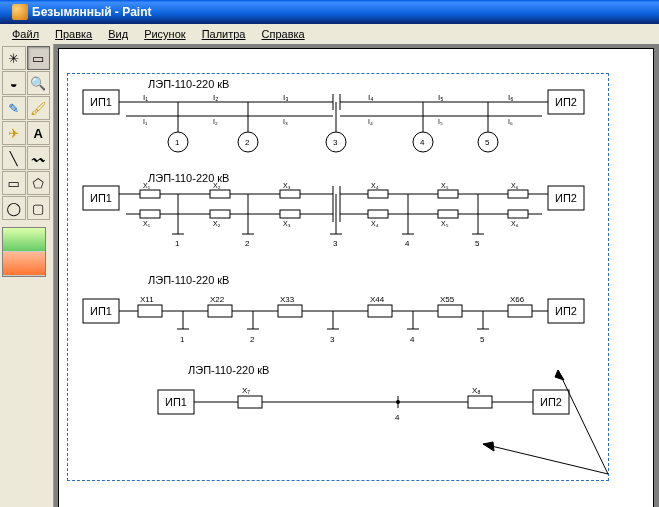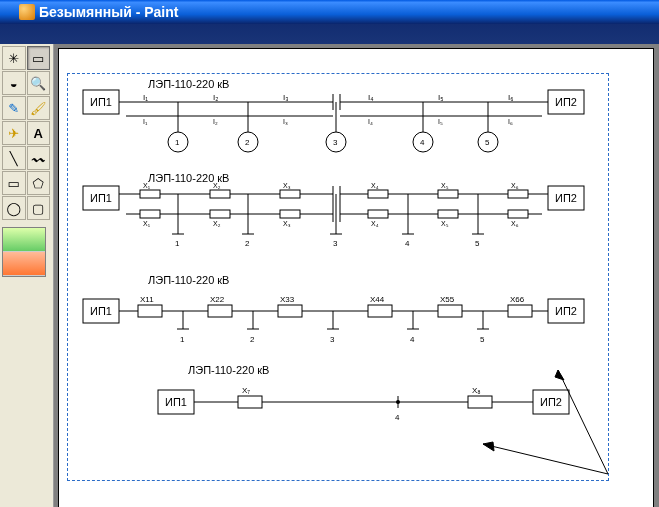--- a/index.html
+++ b/index.html
@@ -17,23 +17,23 @@
     height: 507px;
     background: linear-gradient(to bottom, #0a246a, #a6caf0 90%, #ece9d8 100%);
     position: relative;
   }
   .titlebar {
     height: 24px;
     background: linear-gradient(to bottom, #0058e0 0%, #3b8cff 10%, #0a5fd8 60%, #0a246a 100%);
     color: #fff;
     display: flex;
     align-items: center;
-    padding: 0 19px;
+    padding: 0 12px;
     font-weight: bold;
-    font-size: 14px;
+    font-size: 12px;
   }
   .titlebar .app-icon {
     width: 16px; height: 16px;
     margin-right: 4px;
     background: radial-gradient(circle at 30% 30%, #ffd27a, #d97a00);
     border-radius: 2px;
   }
   .menubar {
     height: 20px;
     background: #ece9d8;
@@ -114,20 +114,28 @@
   .small { font-size: 8px; }
   .tiny { font-size: 7px; }
 </style>
 </head>
 <body>
 
 <div class="window">
   <div class="titlebar">
     <div class="app-icon"></div>
     <span>Безымянный - Paint</span>
+  </div>
+  <div class="menubar">
+    <div class="menu-item"><span class="u">Файл</span></div>
+    <div class="menu-item"><span class="u">Правка</span></div>
+    <div class="menu-item"><span class="u">Вид</span></div>
+    <div class="menu-item"><span class="u">Рисунок</span></div>
+    <div class="menu-item"><span class="u">Палитра</span></div>
+    <div class="menu-item"><span class="u">Справка</span></div>
   </div>
   <div class="workspace">
     <div class="toolbox">
       <div class="tool-row">
           <div class="tool">
             <span>✳</span>
           </div>
           <div class="tool active">
             <span>▭</span>
           </div>

